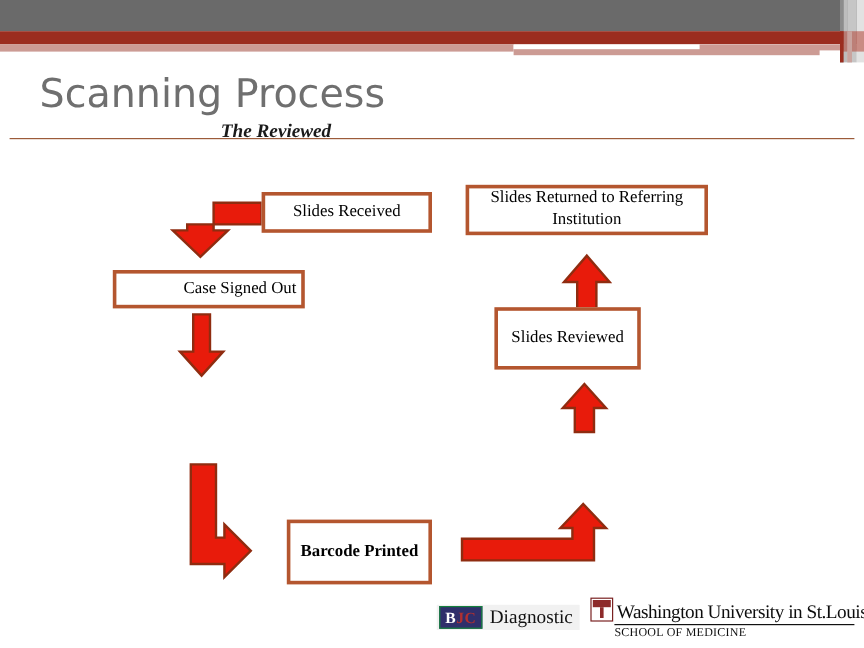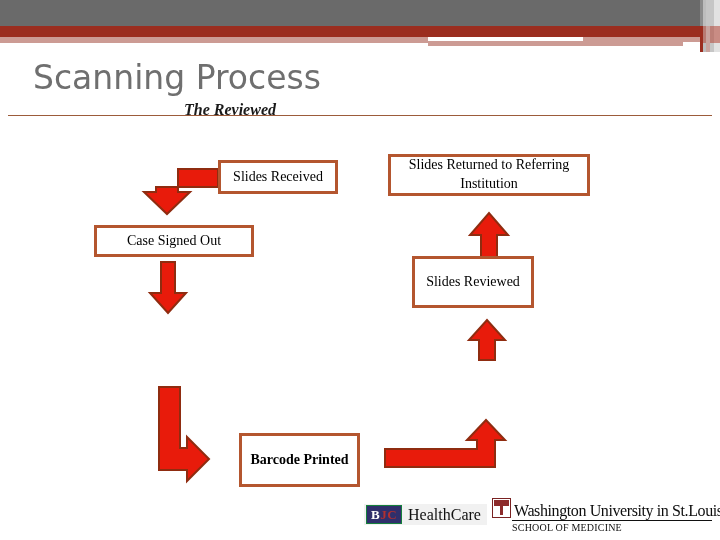--- a/index.html
+++ b/index.html
@@ -280,49 +280,49 @@
 
     <g>
       <path d="M 479,360 L 479,340 L 469,340 L 487,320 L 505,340 L 495,340 L 495,360 Z" fill="#e81b0b" stroke="#8f2c10" stroke-width="2" stroke-linejoin="miter"></path>
     </g>
 
     <g>
       <path d="M 481,257 L 481,235 L 470,235 L 489,213 L 508,235 L 497,235 L 497,257 Z" fill="#e81b0b" stroke="#8f2c10" stroke-width="2" stroke-linejoin="miter"></path>
     </g>
   </svg>
 
-  <div class="node" style="left:218px; top:160px; width:120px; height:34px;">
+  <div class="node" style="left:218px; top:160px; width:142px; height:34px;">
     <span>Slides Received</span>
   </div>
 
   <div class="node" style="left:388px; top:154px; width:202px; height:42px;">
     <span>Slides Returned to Referring Institution</span>
   </div>
 
-  <div class="node" style="left:94px; top:225px; width:160px; height:32px;">
+  <div class="node" style="left:94px; top:225px; width:160px; height:32px;justify-content:flex-end;">
     <span>Case Signed Out</span>
   </div>
 
   <div class="node" style="left:412px; top:256px; width:122px; height:52px;">
     <span>Slides Reviewed</span>
   </div>
 
 
 
   <div class="node" style="left:239px; top:433px; width:121px; height:54px;font-weight:bold;">
     <span>Barcode Printed</span>
   </div>
 
 </div>
 
 <div id="footer-logos">
 
   <div id="bjc-logo">
     <span id="bjc-mark"><span>B</span><span class="jc">JC</span></span>
-    <span id="bjc-wordmark">HealthCare</span>
+    <span id="bjc-wordmark">Diagnostic</span>
   </div>
 
   <div id="wustl-logo">
     <div id="wustl-top">
       <div id="wustl-shield"></div>
       <div id="wustl-name">Washington University in St.Louis</div>
     </div>
     <div id="wustl-rule"></div>
     <div id="wustl-sub">SCHOOL OF MEDICINE</div>
   </div>

